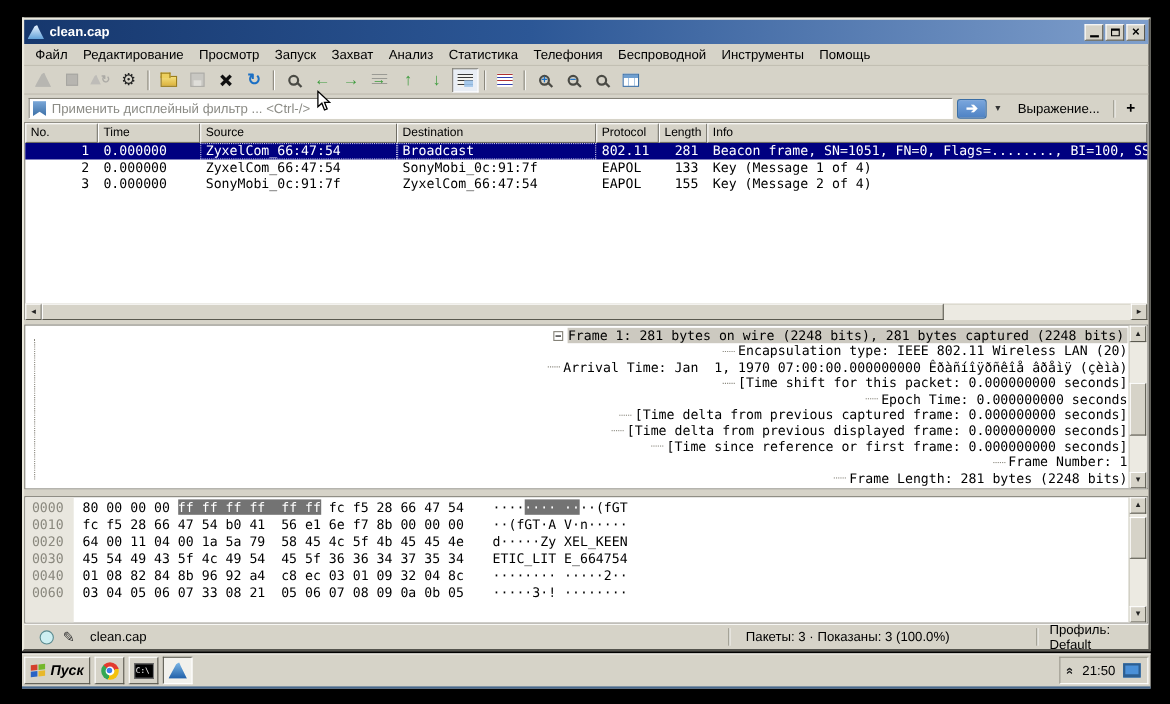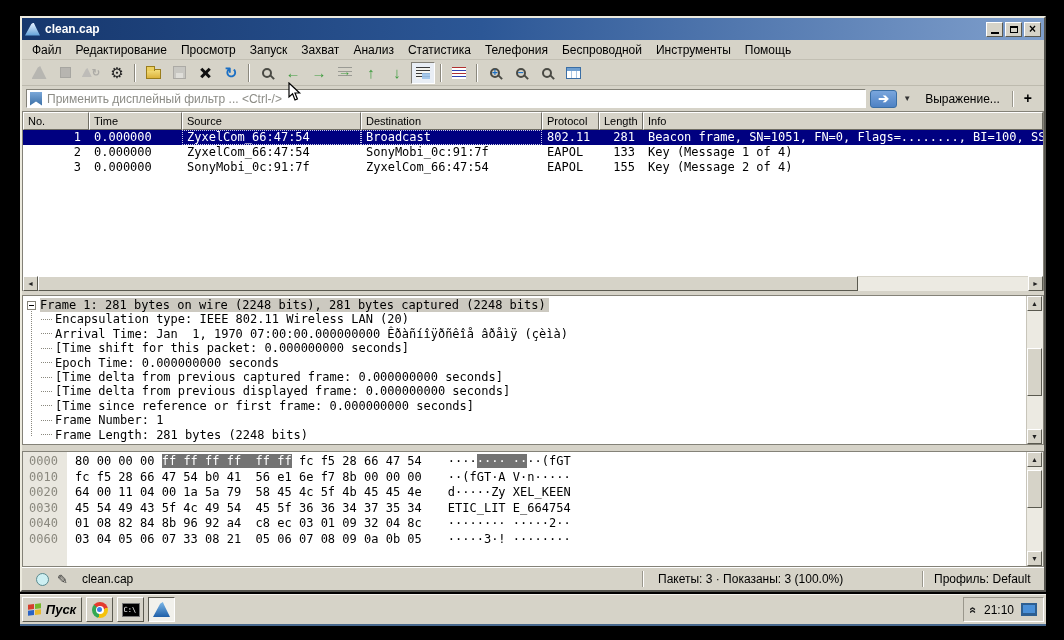--- a/index.html
+++ b/index.html
@@ -98,21 +98,21 @@
           border-color:#fff #5a594f #5a594f #fff; font-size:7px; color:#222; text-align:center; line-height:13px; }
   .sthumb { position:absolute; background:#d6d3c8; border:1px solid; border-color:#fff #5a594f #5a594f #fff; }
 
   .splitter { background:#d6d3c8; }
   #split1 { top:273px; height:4px; } #split2 { top:427px; height:6px; }
 
   
   #details { top:277px; height:150px; background:#fff; border:1px solid #848278; overflow:hidden; }
   #details-content { position:absolute; left:2px; top:2px; right:18px; bottom:0;
                      font-family:"DejaVu Sans Mono",monospace; font-size:12px; }
-  .dline { height:14.4px; line-height:14.4px; white-space:pre; display:flex; align-items:center; }
+  .dline { height:14.4px; line-height:14.4px; white-space:pre; display:flex; align-items:center;justify-content:flex-end; }
   .dline .txt { white-space:pre; }
   .dline.root .txt { background:#ccc9c0; padding-right:3px; }
   .expander { width:9px; height:9px; border:1px solid #848278; background:#fff; margin:0 4px 0 2px;
               position:relative; flex-shrink:0; }
   .expander::after { content:""; position:absolute; left:1px; top:3px; width:5px; height:1px; background:#000; }
   .branch { width:11px; height:1px; border-top:1px dotted #8a887e; margin:0 3px 0 16px; flex-shrink:0; }
   .rail { position:absolute; left:8px; top:12px; height:128px; border-left:1px dotted #8a887e; }
   .vscroll { position:absolute; right:0; top:0; bottom:0; width:17px; background:#eceae2; border-left:1px solid #c8c5ba; }
 
   
@@ -126,21 +126,21 @@
   .hsel { background:#737373; color:#fff; }
 
   
   #statusbar { top:549px; height:23px; display:flex; align-items:center; font-size:12px; color:#000;
                border-top:1px solid #fff; }
   .expert-circle { width:13px; height:13px; border-radius:50%; background:#cdeff2; border:1px solid #5a8a8f; margin:0 8px 0 14px; }
   .pencil { font-size:13px; margin-right:14px; color:#333; }
   #status-file { flex:1; }
   .ssep { width:2px; height:16px; border-left:1px solid #9a978c; border-right:1px solid #fff; }
   #status-packets { width:278px; padding-left:14px; }
-  #status-profile { width:120px; padding-left:10px; }
+  #status-profile { width:100px; padding-left:10px; }
 
   
   #taskbar { position:absolute; left:0; top:578px; width:1026px; height:32px; background:#d6d3c8;
              border-top:1px solid #f4f2ec; border-bottom:2px solid #47688e; display:flex; align-items:center; }
   #start-btn { width:60px; height:25px; margin-left:2px; background:#d6d3c8; border:1px solid;
                border-color:#fff #5a594f #5a594f #fff; display:flex; align-items:center; justify-content:center; gap:4px; }
   #start-btn .label { font-weight:bold; font-size:13px; font-style:italic; }
   .winflag { width:14px; height:12px; display:grid; grid-template-columns:6px 6px; grid-template-rows:5px 5px;
              gap:1px; transform:skewY(-6deg); }
   .winflag i:nth-child(1){background:#d43f2c;} .winflag i:nth-child(2){background:#74b72a;}
@@ -397,21 +397,21 @@
       <span class="chrome"></span>
     </div>
     <div class="qlbtn">
       <span class="cmdico">C:\</span>
     </div>
     <div class="qlbtn pressed">
       <span class="fin task"></span>
     </div>
     <div id="tray">
       <span class="chev">«</span>
-      <span id="tray-time">21:10</span>
+      <span id="tray-time">21:50</span>
       <span class="monitor"></span>
     </div>
   </div>
 </div>
 
 <svg id="cursor" width="14" height="20" viewBox="0 0 14 20">
   <polygon points="1,1 1,15 4.6,11.8 7,18 9.4,17 7,11 11.6,11" fill="#fff" stroke="#000" stroke-width="1.2"></polygon>
 </svg>
 
 </body></html>

